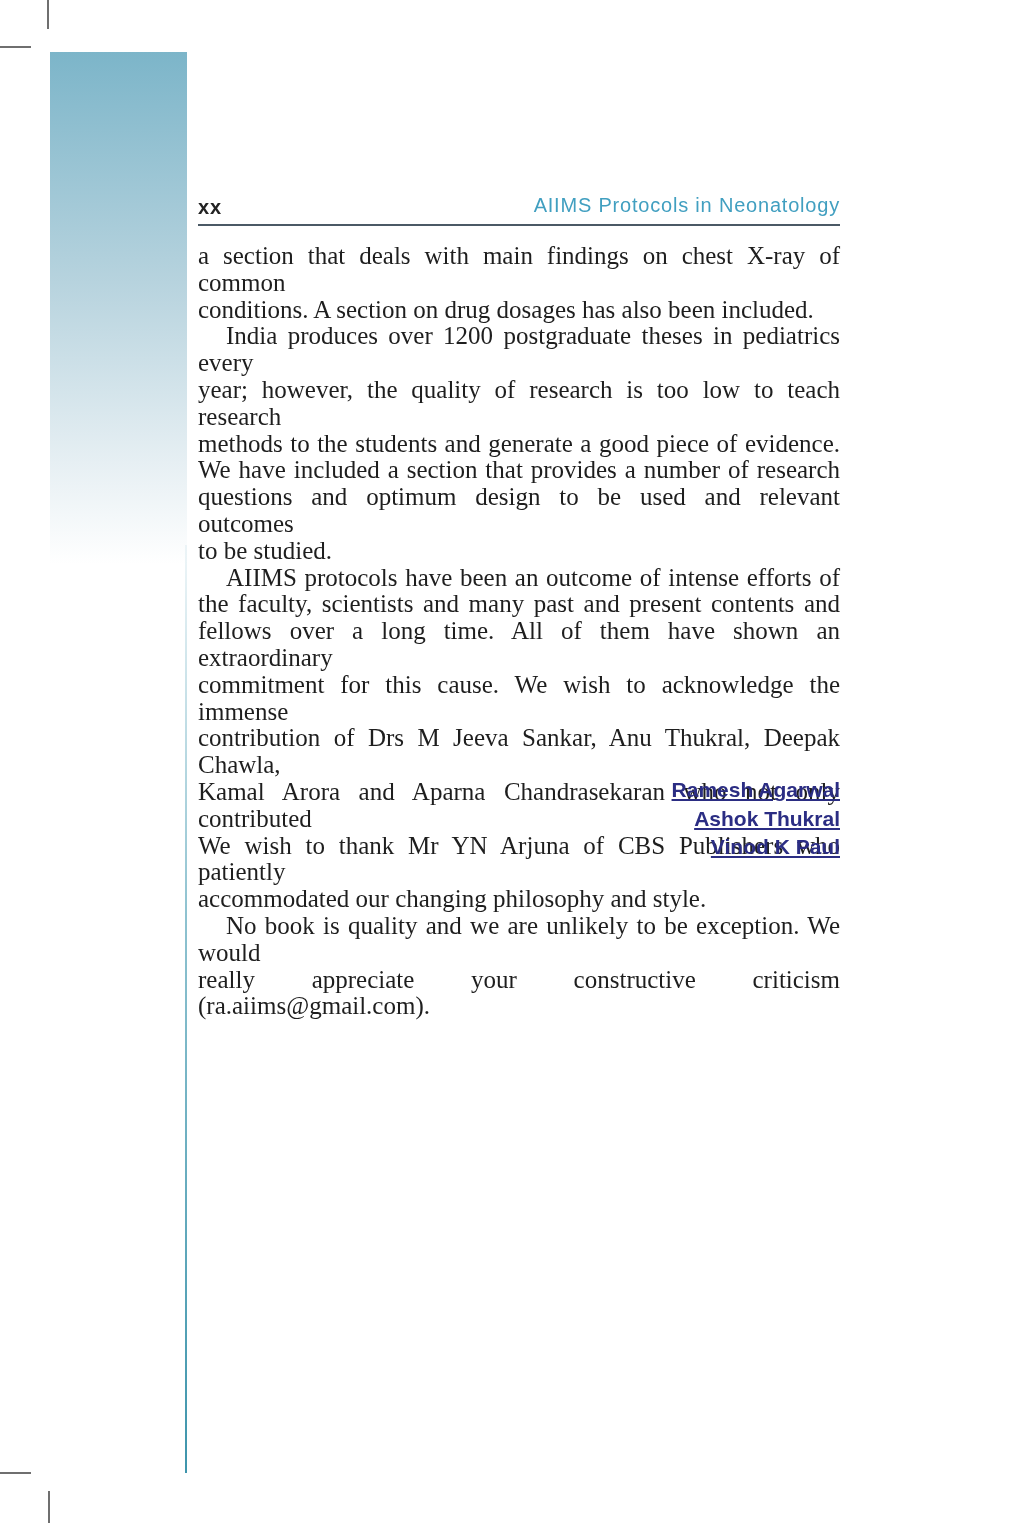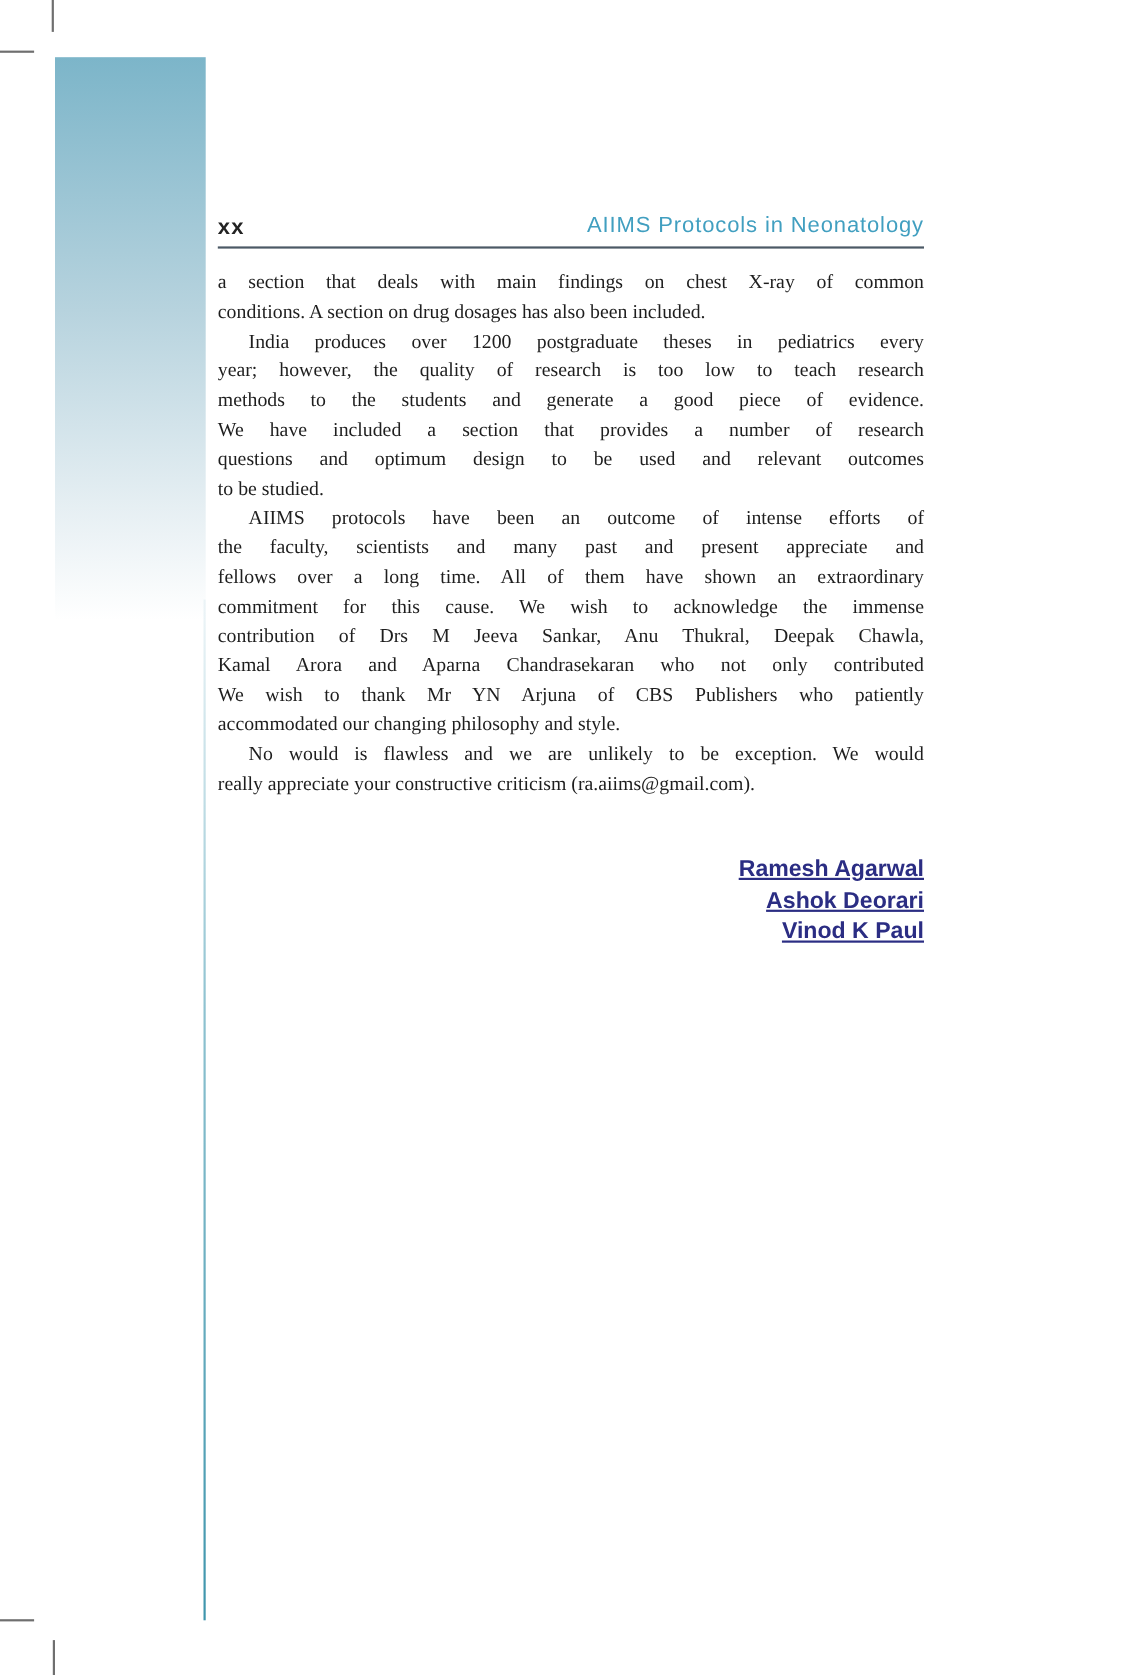--- a/index.html
+++ b/index.html
@@ -56,21 +56,21 @@
     font-weight:400;font-size:20px;letter-spacing:0.8px;
     color:var(--running-title);
   }
   .header-rule{
     position:absolute;left:198px;top:224px;width:642px;height:2px;
     background:var(--header-rule);
   }
   
   .body-block{
     position:absolute;left:198px;top:243px;width:642px;
-    font-size:18px;line-height:26.8px;color:var(--body-text);
+    font-size:25px;line-height:26.8px;color:var(--body-text);
   }
   .bodyline{
     text-align:justify;text-align-last:justify;
     white-space:normal;
   }
   .bodyline.lastline{text-align-last:left;}
   .bodyline.indent{text-indent:28px;}
   
   .signatures{
     position:absolute;left:198px;top:776px;width:642px;
@@ -107,30 +107,30 @@
   <div class="body-block">
       <div class="bodyline">a section that deals with main findings on chest X-ray of common</div>
       <div class="bodyline lastline">conditions. A section on drug dosages has also been included.</div>
       <div class="bodyline indent">India produces over 1200 postgraduate theses in pediatrics every</div>
       <div class="bodyline">year; however, the quality of research is too low to teach research</div>
       <div class="bodyline">methods to the students and generate a good piece of evidence.</div>
       <div class="bodyline">We have included a section that provides a number of research</div>
       <div class="bodyline">questions and optimum design to be used and relevant outcomes</div>
       <div class="bodyline lastline">to be studied.</div>
       <div class="bodyline indent">AIIMS protocols have been an outcome of intense efforts of</div>
-      <div class="bodyline">the faculty, scientists and many past and present appreciate and</div>
+      <div class="bodyline">the faculty, scientists and many past and present contents and</div>
       <div class="bodyline">fellows over a long time. All of them have shown an extraordinary</div>
       <div class="bodyline">commitment for this cause. We wish to acknowledge the immense</div>
       <div class="bodyline">contribution of Drs M Jeeva Sankar, Anu Thukral, Deepak Chawla,</div>
       <div class="bodyline">Kamal Arora and Aparna Chandrasekaran who not only contributed</div>
       <div class="bodyline">We wish to thank Mr YN Arjuna of CBS Publishers who patiently</div>
       <div class="bodyline lastline">accommodated our changing philosophy and style.</div>
-      <div class="bodyline indent">No would is flawless and we are unlikely to be exception. We would</div>
+      <div class="bodyline indent">No book is quality and we are unlikely to be exception. We would</div>
       <div class="bodyline lastline">really appreciate your constructive criticism (ra.aiims@gmail.com).</div>
     </div>
 
   <div class="signatures">
       <div class="sig">Ramesh Agarwal</div>
-      <div class="sig">Ashok Deorari</div>
+      <div class="sig">Ashok Thukral</div>
       <div class="sig">Vinod K Paul</div>
     </div>
 
 </div>
 
 </body></html>

